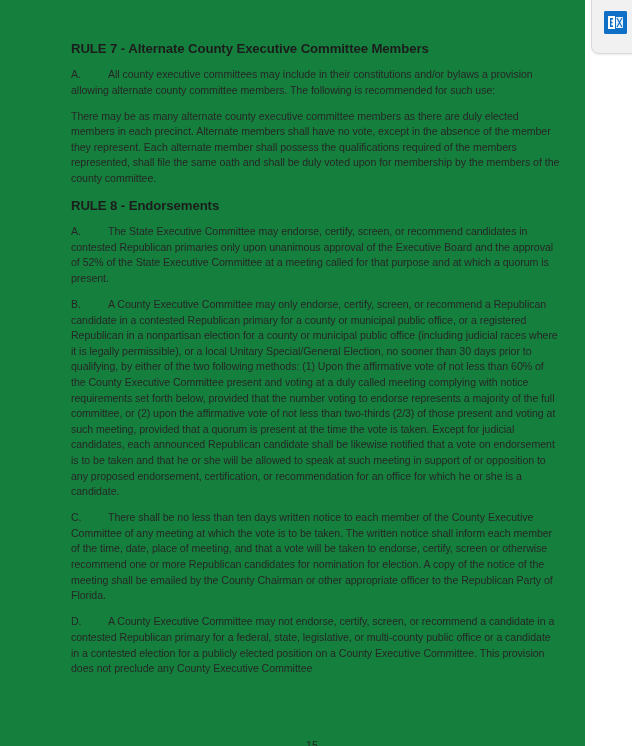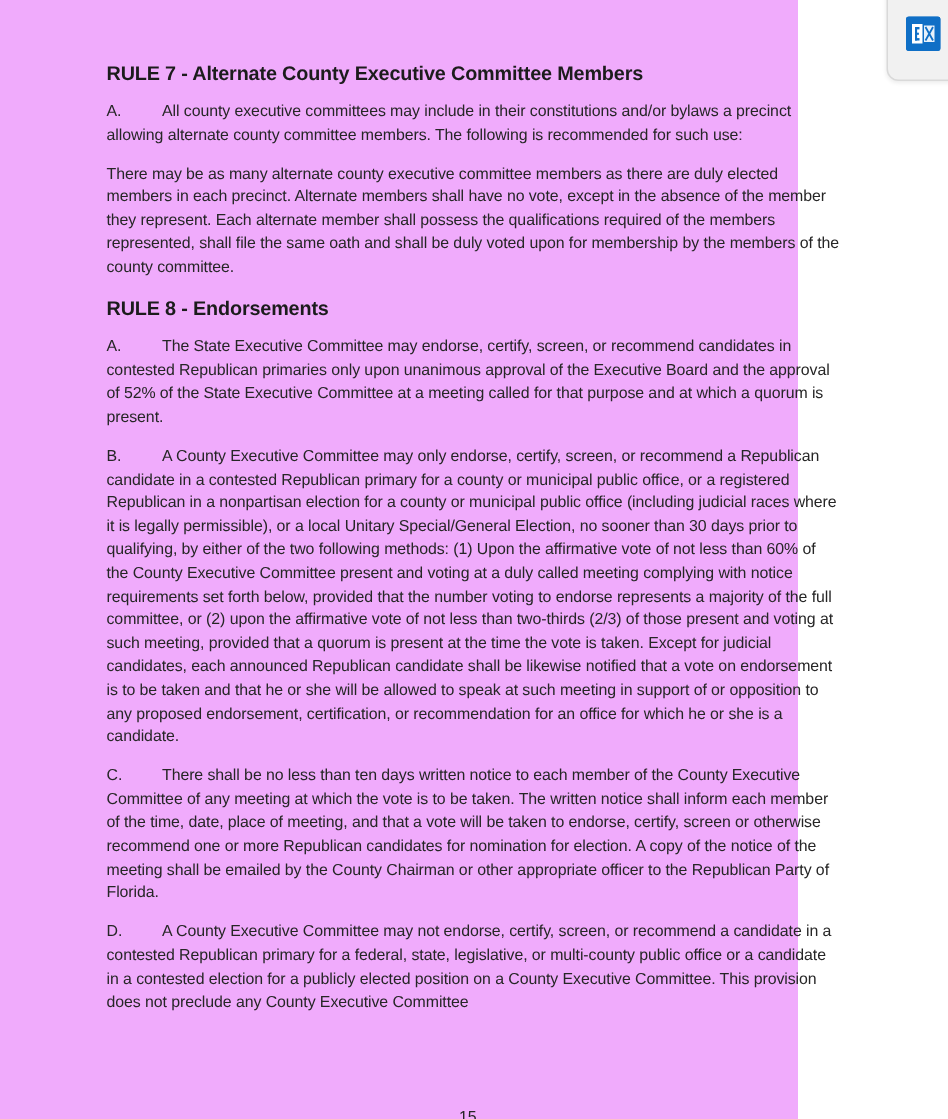--- a/index.html
+++ b/index.html
@@ -12,23 +12,23 @@
     height: 746px;
     position: relative;
     overflow: hidden;
     font-family: "Liberation Sans", "DejaVu Sans", sans-serif;
     color: #222222;
   }
   .page {
     position: absolute;
     left: 0;
     top: 0;
-    width: 532px;
+    width: 585px;
     height: 746px;
-    background: #f0abfc;
+    background: #15803d;
   }
   .content {
     position: absolute;
     left: 71px;
     top: 40px;
     width: 490px;
   }
   .heading {
     font-weight: bold;
     font-size: 13.2px;
@@ -86,21 +86,21 @@
 </head>
 <body>
 
 <div class="page">
 
   <div class="content">
 
     <div class="heading">RULE 7 - Alternate County Executive Committee Members</div>
 
     <p class="para">
-      <span class="label">A.</span><span>All county executive committees may include in their constitutions and/or bylaws a precinct allowing alternate county committee members. The following is recommended for such use:</span>
+      <span class="label">A.</span><span>All county executive committees may include in their constitutions and/or bylaws a provision allowing alternate county committee members. The following is recommended for such use:</span>
     </p>
 
     <p class="para">
       <span>There may be as many alternate county executive committee members as there are duly elected members in each precinct. Alternate members shall have no vote, except in the absence of the member they represent. Each alternate member shall possess the qualifications required of the members represented, shall file the same oath and shall be duly voted upon for membership by the members of the county committee.</span>
     </p>
 
     <div class="heading h-rule8">RULE 8 - Endorsements</div>
 
     <p class="para">
       <span class="label">A.</span><span>The State Executive Committee may endorse, certify, screen, or recommend candidates in contested Republican primaries only upon unanimous approval of the Executive Board and the approval of 52% of the State Executive Committee at a meeting called for that purpose and at which a quorum is present.</span>

